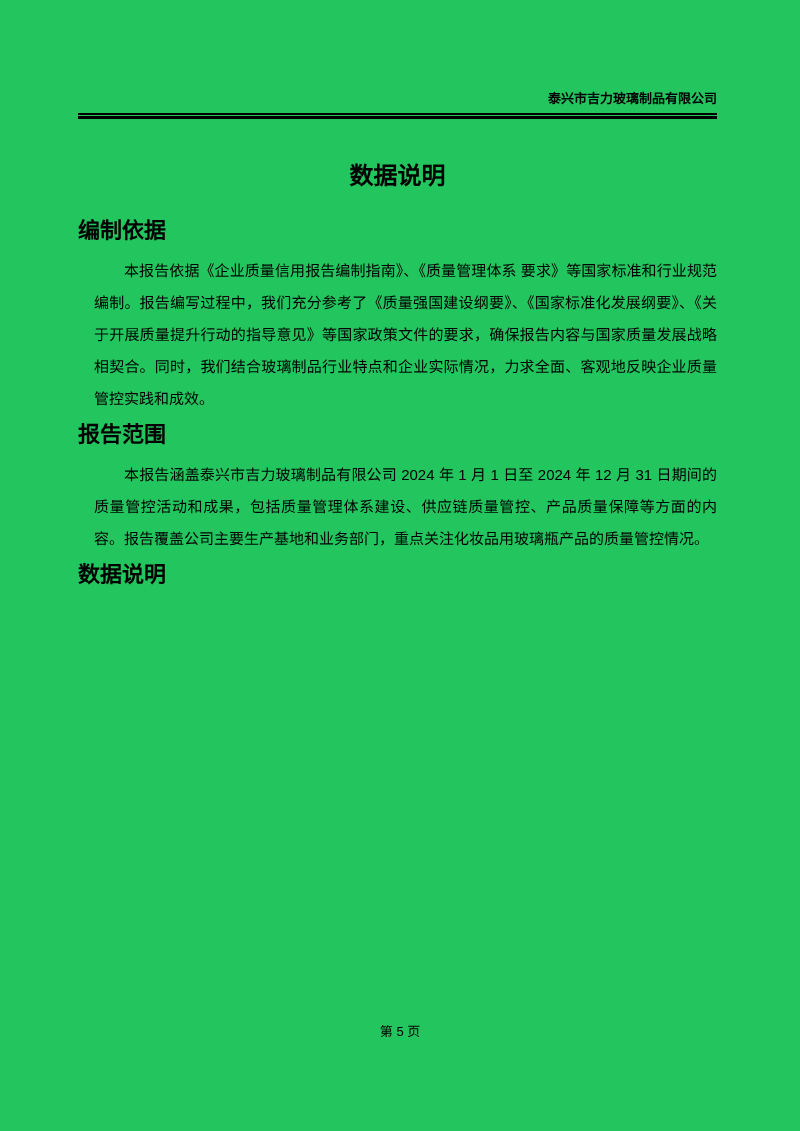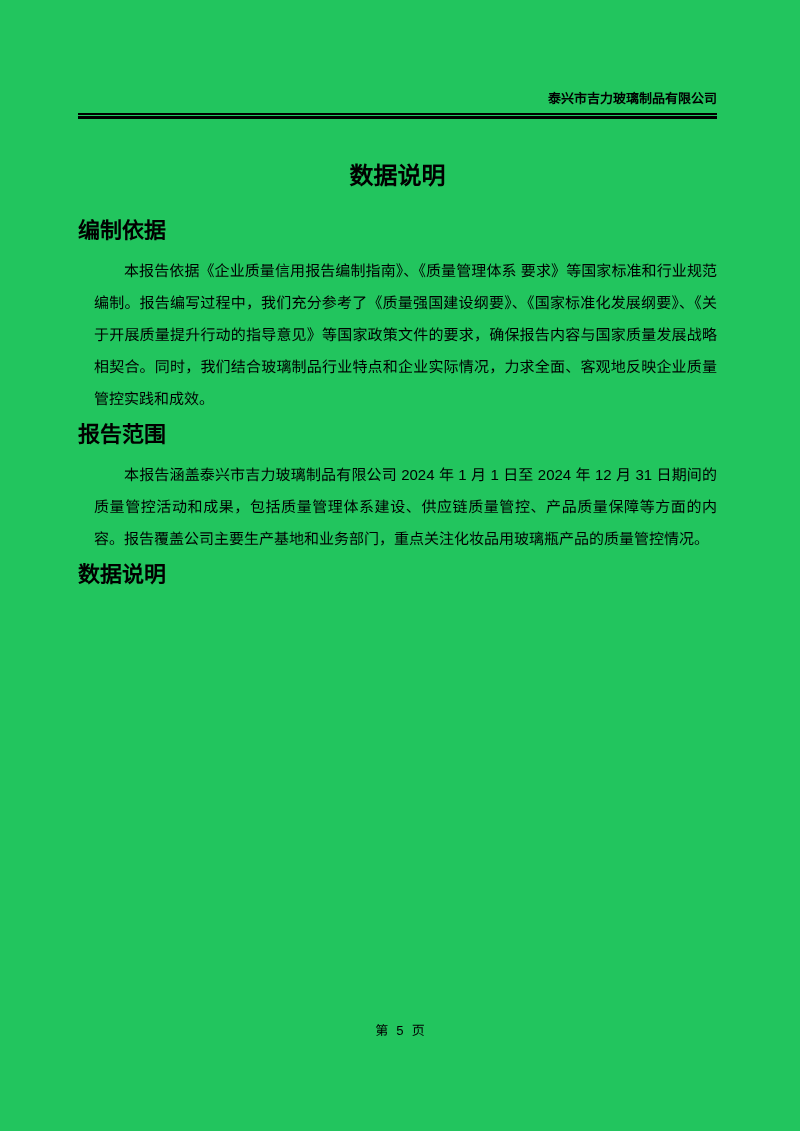--- a/index.html
+++ b/index.html
@@ -63,21 +63,20 @@
   }
   
   .page-footer {
     position: absolute;
     left: 0;
     right: 0;
     bottom: 91px;
     text-align: center;
     font-size: 13px;
     line-height: 16px;
-    font-family: Liberation Mono, monospace;
   }
 </style>
 </head>
 <body>
 
 <div class="page">
   <div class="content">
 
     <header>
       <div class="company-name">泰兴市吉力玻璃制品有限公司</div>

